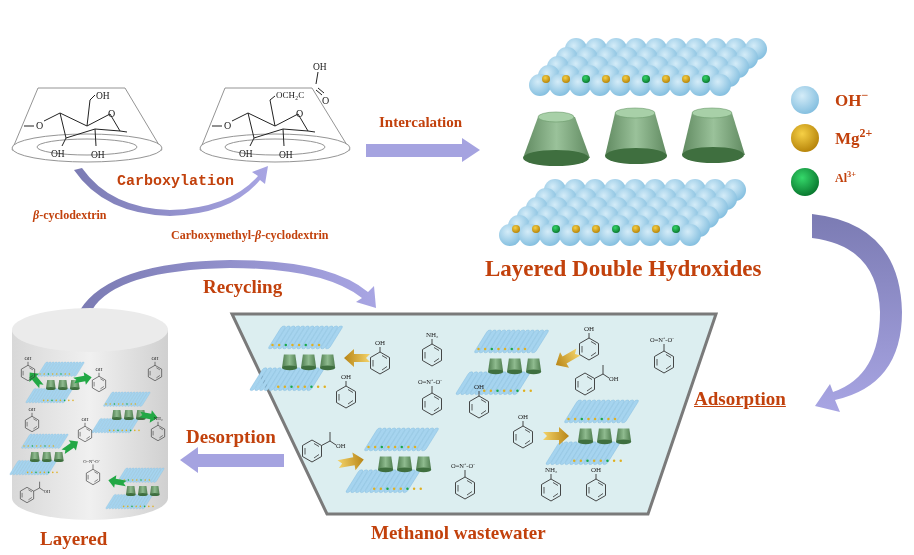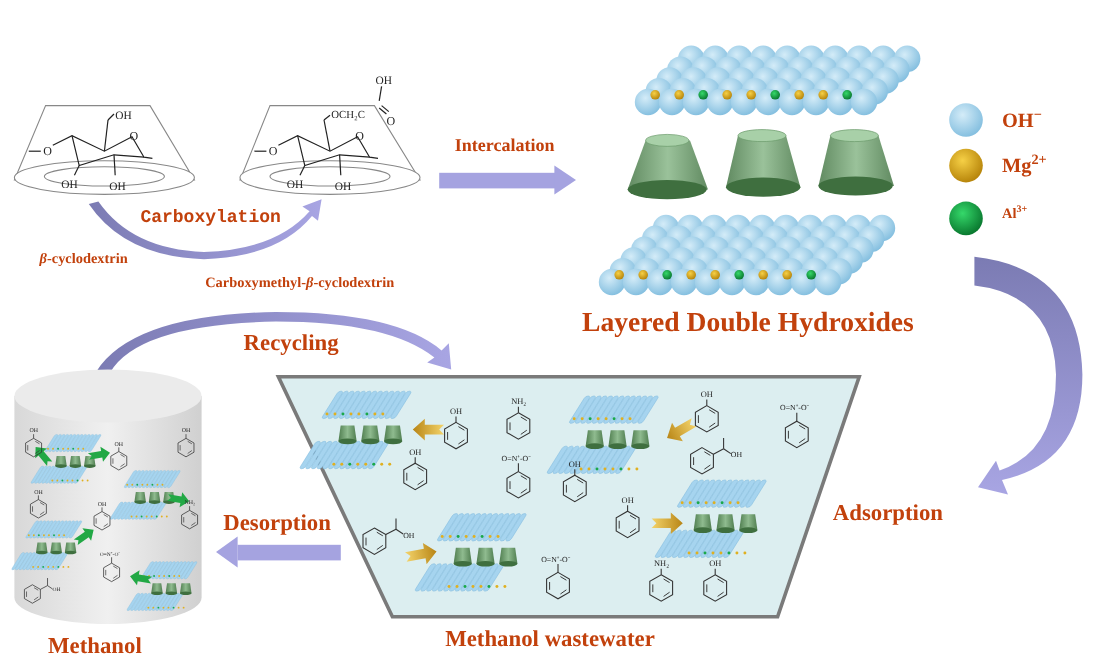--- a/index.html
+++ b/index.html
@@ -843,16 +843,16 @@
 <div class="lbl sm" style="left:33px;top:208px;"><i>β</i><span>-cyclodextrin</span></div>
 <div class="lbl sm" style="left:171px;top:208px;margin-top:20px;"><span>Carboxymethyl-</span><i>β</i><span>-cyclodextrin</span></div>
 <div class="lbl mid" style="left:363px;top:114px;margin-left:16px;">Intercalation</div>
 <div class="lbl big" style="left:485px;top:256px;font-size:23px;">Layered Double Hydroxides</div>
 
 <div class="lbl big" style="left:835px;top:88px;font-size:17px;"><span>OH</span><sup>−</sup></div>
 <div class="lbl big" style="left:835px;top:126px;font-size:17px;"><span>Mg</span><sup>2+</sup></div>
 <div class="lbl big" style="left:835px;top:170px;font-size:12px;"><span>Al</span><sup>3+</sup></div>
 
 <div class="lbl big" style="left:183px;top:276px;margin-left:20px;">Recycling</div>
-<div class="lbl big" style="left:694px;top:417px;">Adsorption</div>
+<div class="lbl big" style="left:694px;top:388px;text-decoration:underline;">Adsorption</div>
 <div class="lbl big" style="left:186px;top:426px;">Desorption</div>
 <div class="lbl big" style="left:371px;top:522px;">Methanol wastewater</div>
-<div class="lbl big" style="left:40px;top:528px;">Methanol</div>
+<div class="lbl big" style="left:40px;top:528px;">Layered</div>
 
 </body></html>

